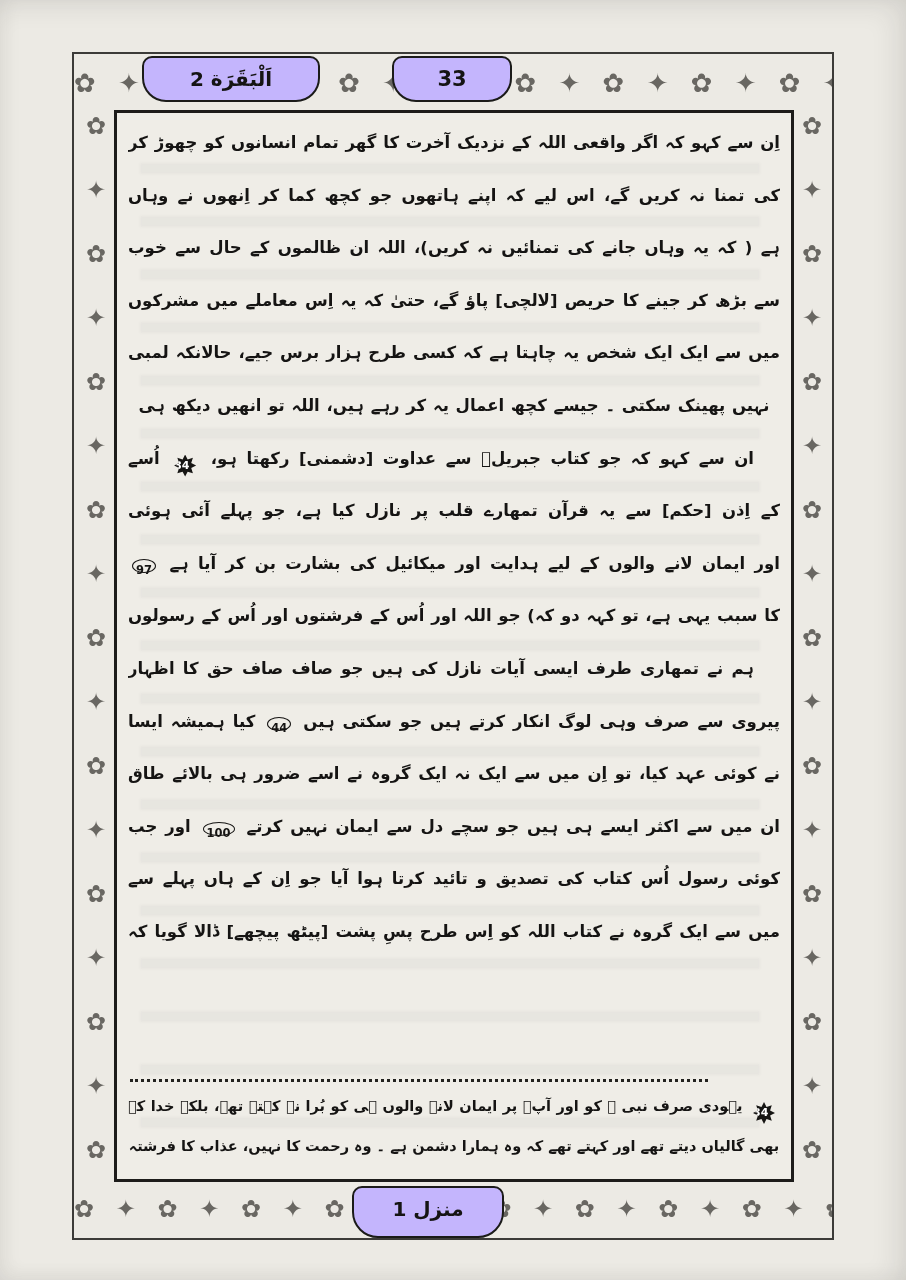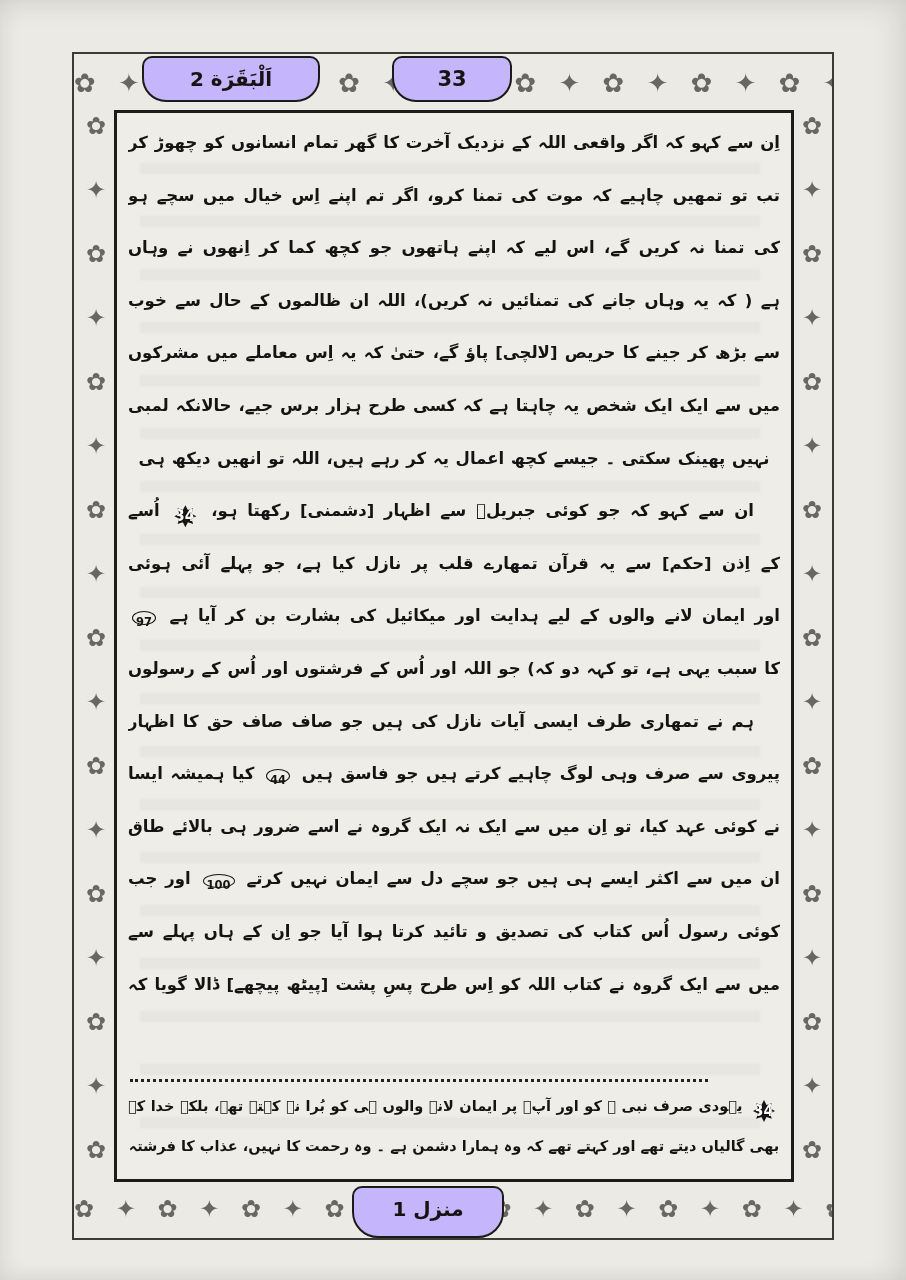--- a/index.html
+++ b/index.html
@@ -31,21 +31,21 @@
          background:repeating-linear-gradient(to bottom,transparent 0 33px,rgba(110,110,118,.055) 33px 44px,transparent 44px 53px);
          filter:blur(1.2px);}
   
   .main-text{position:absolute;left:128px;top:117px;width:652px;direction:rtl;}
   .line{height:52.6px;line-height:52.6px;font-size:16.5px;font-weight:bold;overflow:hidden;word-spacing:1px;}
   .align-justify{text-align:justify;text-align-last:justify;}
   .align-center{text-align:center;text-align-last:center;}
   .indent{padding-right:26px;}
   .verse{display:inline-block;min-width:22px;height:14px;line-height:21px;border:1.6px solid #151413;border-radius:50%;
          font-size:11.5px;font-weight:bold;text-align:center;vertical-align:-5px;padding:0 3px;margin:0 4px;direction:ltr;box-sizing:border-box;}
-  .fn-badge{display:inline-block;width:22px;height:22px;background:#171614;color:#fff;font-size:15px;font-weight:bold;
+  .fn-badge{display:inline-block;width:22px;height:22px;background:#171614;color:#fff;font-size:11px;font-weight:bold;
             line-height:22px;text-align:center;vertical-align:-5px;margin:4px 5px;direction:ltr;
             clip-path:polygon(100% 50%,77.7% 61.5%,85.4% 85.4%,61.5% 77.7%,50% 100%,38.5% 77.7%,14.6% 85.4%,22.3% 61.5%,0% 50%,22.3% 38.5%,14.6% 14.6%,38.5% 22.3%,50% 0%,61.5% 22.3%,85.4% 14.6%,77.7% 38.5%);}
   
   .footnote{position:absolute;left:128px;top:1075px;width:652px;direction:rtl;}
   .fn-sep{border:0;border-top:3.5px dotted #23221f;width:578px;margin:4px 72px 4px auto;margin-right:72px;margin-left:0;}
   .fn-line{height:40px;line-height:40px;font-size:14.5px;font-weight:bold;overflow:hidden;}
 </style>
 </head>
 <body>
 
@@ -60,32 +60,31 @@
 
   <div class="text-frame"></div>
   <div class="ghost"></div>
 
   <div class="tab tab-left">اَلْبَقَرَة 2</div>
   <div class="tab tab-center">33</div>
   <div class="tab tab-footer">منزل 1</div>
 
   <div class="main-text" id="main-lines">
       <div class="line align-justify"><span class="seg">اِن سے کہو کہ اگر واقعی اللہ کے نزدیک آخرت کا گھر تمام انسانوں کو چھوڑ کر صرف تمھارے ہی لیے مخصوص ہے،</span> </div>
-      <div class="line align-justify"><span class="seg">تب تو تمھیں چاہیے کہ موت کی تمنا کرو، اگر تم اپنے اِس خیال میں سچے ہو</span>    </div>
       <div class="line align-justify"><span class="seg">کی تمنا نہ کریں گے، اس لیے کہ اپنے ہاتھوں جو کچھ کما کر اِنھوں نے وہاں بھیجا ہے، اس کا اِقتضا [تقاضا] یہی</span> </div>
       <div class="line align-justify"><span class="seg">ہے ( کہ یہ وہاں جانے کی تمنائیں نہ کریں)، اللہ ان ظالموں کے حال سے خوب واقف ہے</span>   </div>
       <div class="line align-justify"><span class="seg">سے بڑھ کر جینے کا حریص [لالچی] پاؤ گے، حتیٰ کہ یہ اِس معاملے میں مشرکوں سے بھی بڑھے ہوئے ہیں ۔ اِن</span> </div>
       <div class="line align-justify"><span class="seg">میں سے ایک ایک شخص یہ چاہتا ہے کہ کسی طرح ہزار برس جیے، حالانکہ لمبی عمر بہرحال اُسے عذاب سے تو دُور</span> </div>
       <div class="line align-center"><span class="seg">نہیں پھینک سکتی ۔ جیسے کچھ اعمال یہ کر رہے ہیں، اللہ تو انھیں دیکھ ہی رہا ہے</span>   </div>
-      <div class="line align-justify indent"><span class="seg">ان سے کہو کہ جو کوئی جبریلؑ سے اظہار [دشمنی] رکھتا ہو،</span> <span class="fn-badge">34</span> <span class="seg">اُسے معلوم ہونا چاہیے کہ جبریلؑ نے اللہ ہی</span> </div>
+      <div class="line align-justify indent"><span class="seg">ان سے کہو کہ جو کتاب جبریلؑ سے عداوت [دشمنی] رکھتا ہو،</span> <span class="fn-badge">34</span> <span class="seg">اُسے معلوم ہونا چاہیے کہ جبریلؑ نے اللہ ہی</span> </div>
       <div class="line align-justify"><span class="seg">کے اِذن [حکم] سے یہ قرآن تمھارے قلب پر نازل کیا ہے، جو پہلے آئی ہوئی کتابوں کی تصدیق و تائید کرتا ہے</span> </div>
       <div class="line align-justify"><span class="seg">اور ایمان لانے والوں کے لیے ہدایت اور میکائیل کی بشارت بن کر آیا ہے</span> <span class="verse">97</span>  </div>
       <div class="line align-justify"><span class="seg">کا سبب یہی ہے، تو کہہ دو کہ) جو اللہ اور اُس کے فرشتوں اور اُس کے رسولوں اور جبریلؑ اور میکائیلؑ کے دشمن</span> </div>
       <div class="line align-justify indent"><span class="seg">ہم نے تمھاری طرف ایسی آیات نازل کی ہیں جو صاف صاف حق کا اظہار کرنے والی ہیں ۔ اور ان کی</span> </div>
-      <div class="line align-justify"><span class="seg">پیروی سے صرف وہی لوگ چاہیے کرتے ہیں جو فاسق ہیں</span> <span class="verse">44</span> <span class="seg">کیا ہمیشہ ایسا ہی نہیں ہوتا رہا ہے کہ جب اِنھوں</span> </div>
+      <div class="line align-justify"><span class="seg">پیروی سے صرف وہی لوگ انکار کرتے ہیں جو سکتی ہیں</span> <span class="verse">44</span> <span class="seg">کیا ہمیشہ ایسا ہی نہیں ہوتا رہا ہے کہ جب اِنھوں</span> </div>
       <div class="line align-justify"><span class="seg">نے کوئی عہد کیا، تو اِن میں سے ایک نہ ایک گروہ نے اسے ضرور ہی بالائے طاق رکھ دیا [پھینک دیا]؟ بلکہ</span> </div>
       <div class="line align-justify"><span class="seg">ان میں سے اکثر ایسے ہی ہیں جو سچے دل سے ایمان نہیں کرتے</span> <span class="verse">100</span> <span class="seg">اور جب ان کے پاس اللہ کی طرف سے</span> </div>
       <div class="line align-justify"><span class="seg">کوئی رسول اُس کتاب کی تصدیق و تائید کرتا ہوا آیا جو اِن کے ہاں پہلے سے موجود تھی، تو اِن اہلِ کتاب</span> </div>
       <div class="line align-justify"><span class="seg">میں سے ایک گروہ نے کتاب اللہ کو اِس طرح پسِ پشت [پیٹھ پیچھے] ڈالا گویا کہ وہ کچھ جانتے ہی نہیں</span>  </div>
     </div>
 
   <div class="footnote">
     <hr class="fn-sep">
     <div id="footnote-lines">
         <div class="fn-line align-justify"><span class="fn-badge">34</span> <span class="seg">یہودی صرف نبی ﷺ کو اور آپؐ پر ایمان لانے والوں ہی کو بُرا نہ کہتے تھے، بلکہ خدا کے برگزیدہ فرشتے جبریلؑ کو</span> </div>

